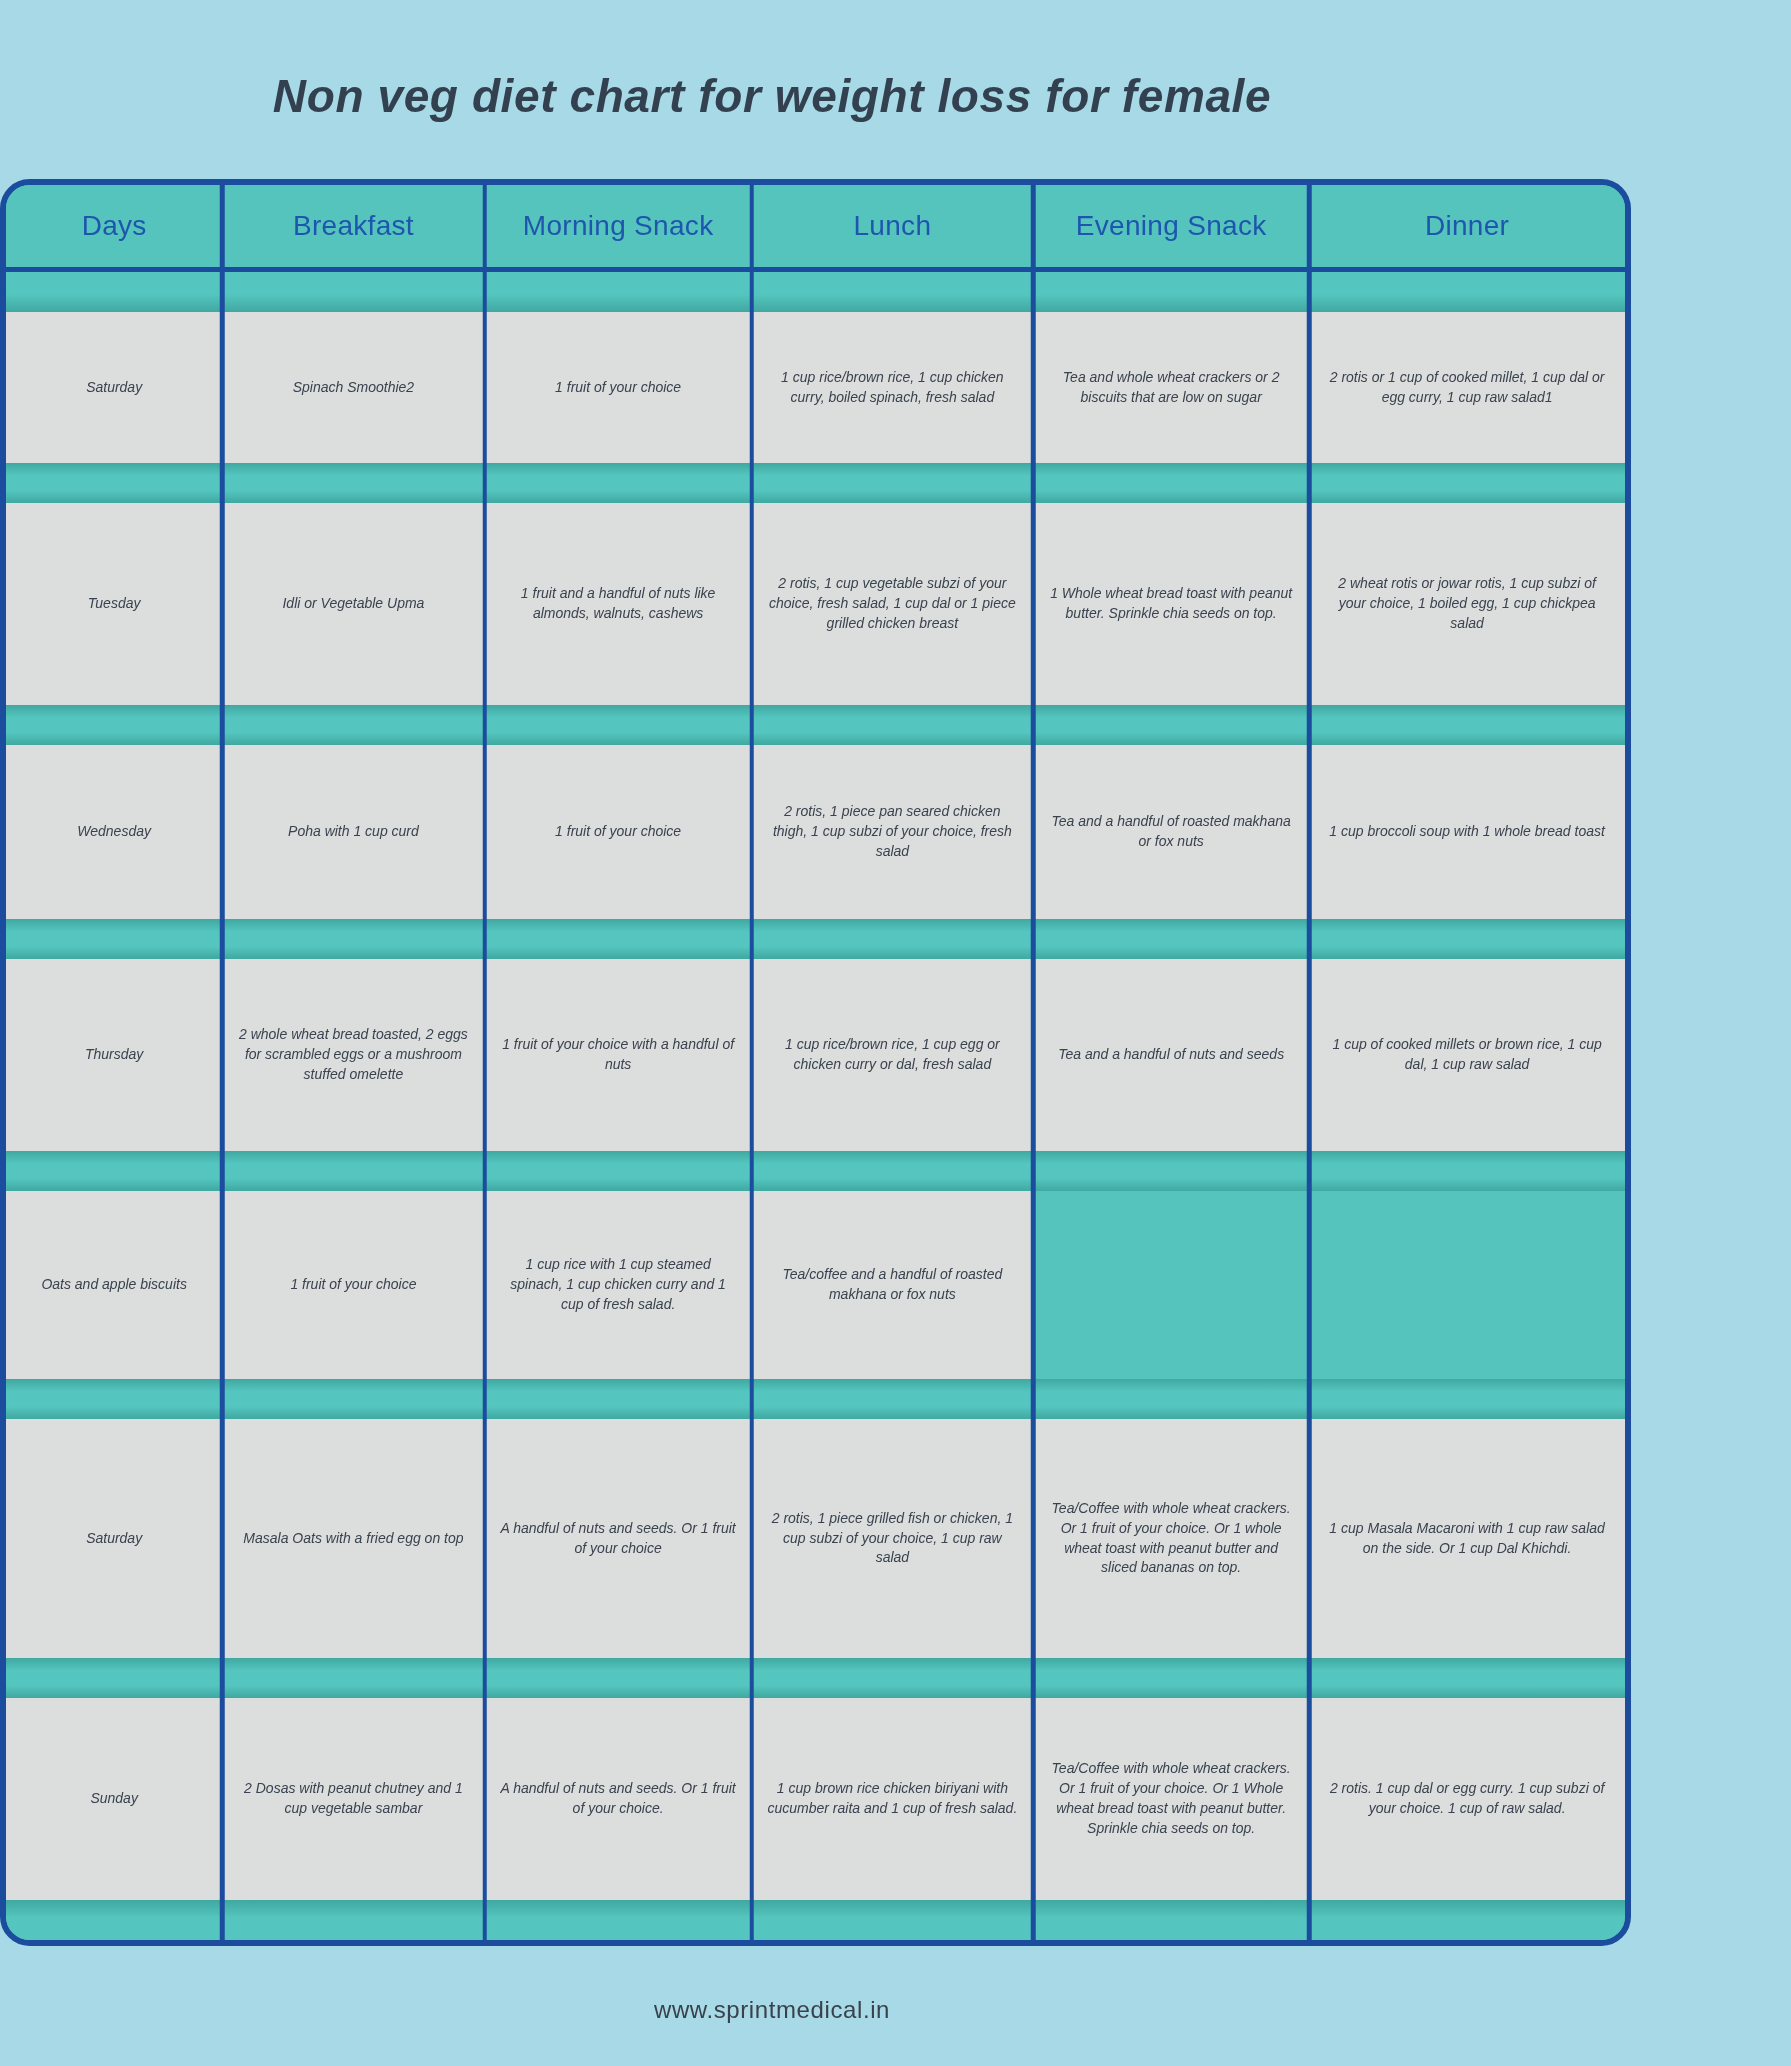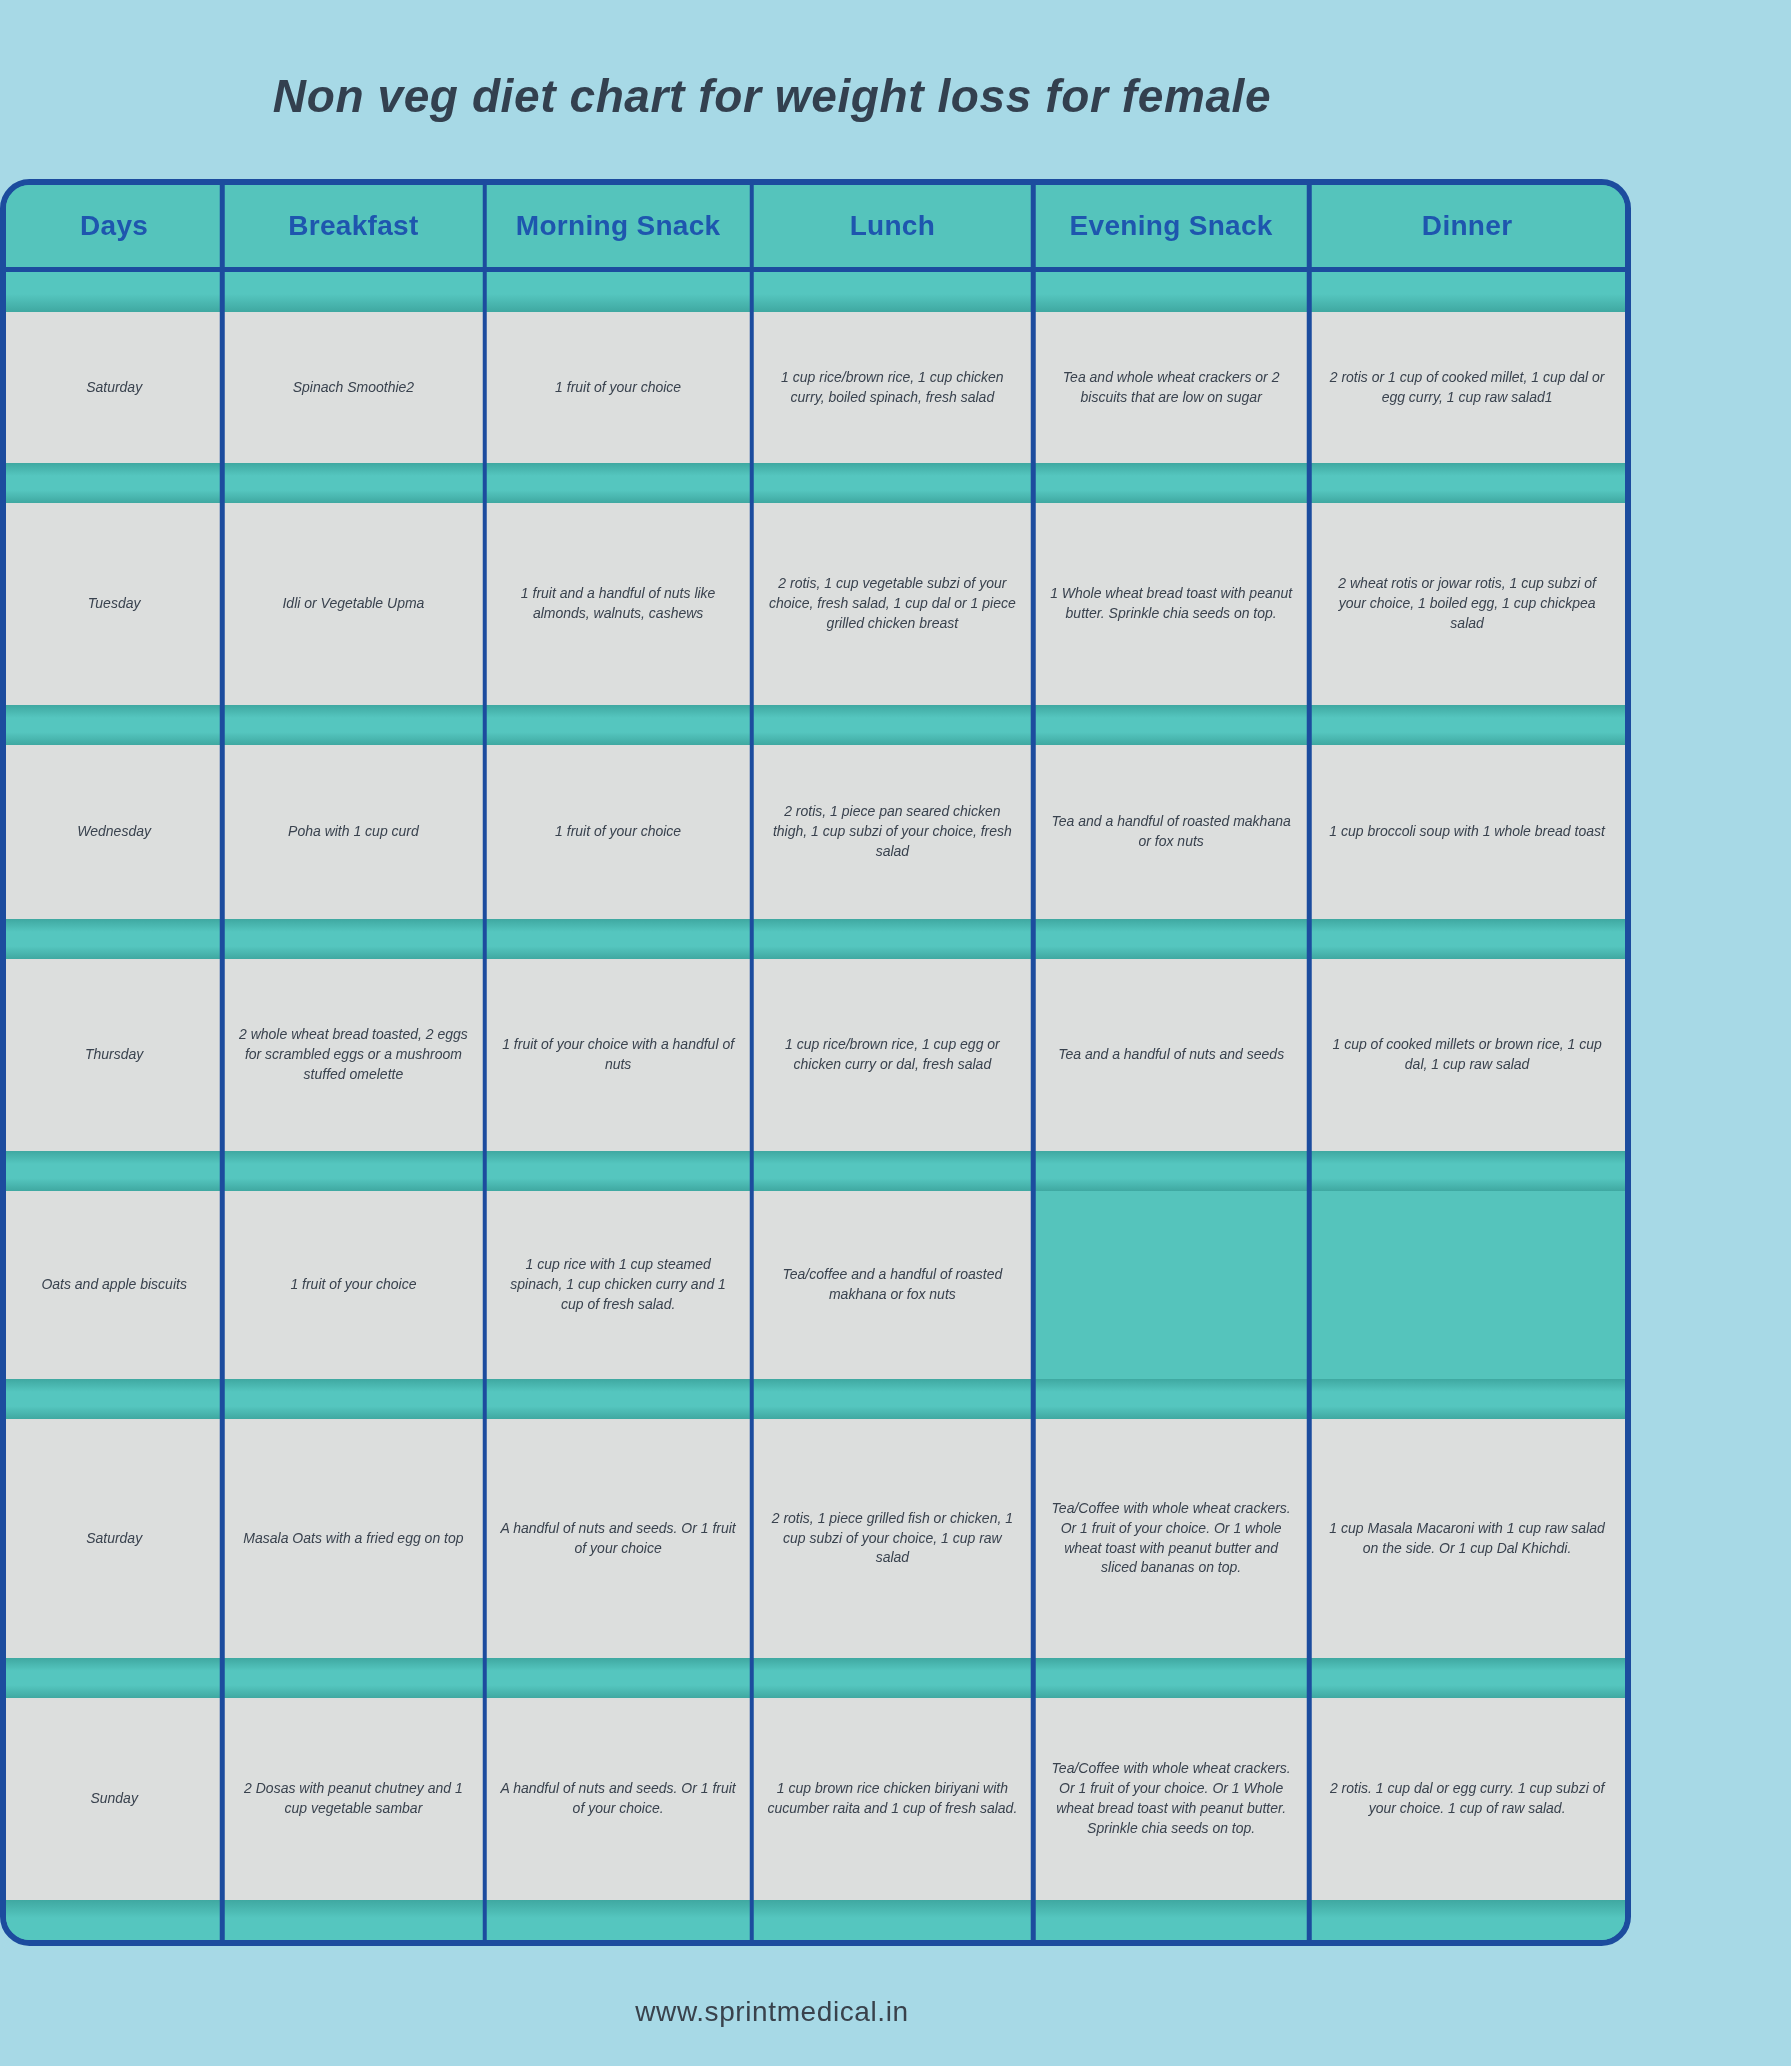--- a/index.html
+++ b/index.html
@@ -50,21 +50,21 @@
     text-align: center;
   }
   .header-row {
     background: #55c4bc;
     border-bottom: 5.8px solid #1c4c9e;
   }
   .header-row .cell {
     height: 82px;
     color: #1e56ae;
     font-size: 28px;
-    font-weight: bold;
+    font-weight: normal;
     letter-spacing: 0.3px;
   }
   .day-row .cell {
     background: #dcdedd;
     color: #39424e;
     font-style: italic;
     font-size: 14px;
     line-height: 1.42;
     padding: 9px 14px;
   }
@@ -90,21 +90,21 @@
     z-index: 5;
   }
   .col-divider.d1 { left: 13.36%; }
   .col-divider.d2 { left: 29.56%; }
   .col-divider.d3 { left: 46.06%; }
   .col-divider.d4 { left: 63.44%; }
   .col-divider.d5 { left: 80.50%; }
   .footer {
     margin-top: 50px;
     text-align: center;
-    font-size: 28px;
+    font-size: 24px;
     letter-spacing: 0.6px;
     color: #39424c;
   }
 </style>
 </head>
 <body>
 
 <div class="page">
 
   <h1 class="title">Non veg diet chart for weight loss for female</h1>

